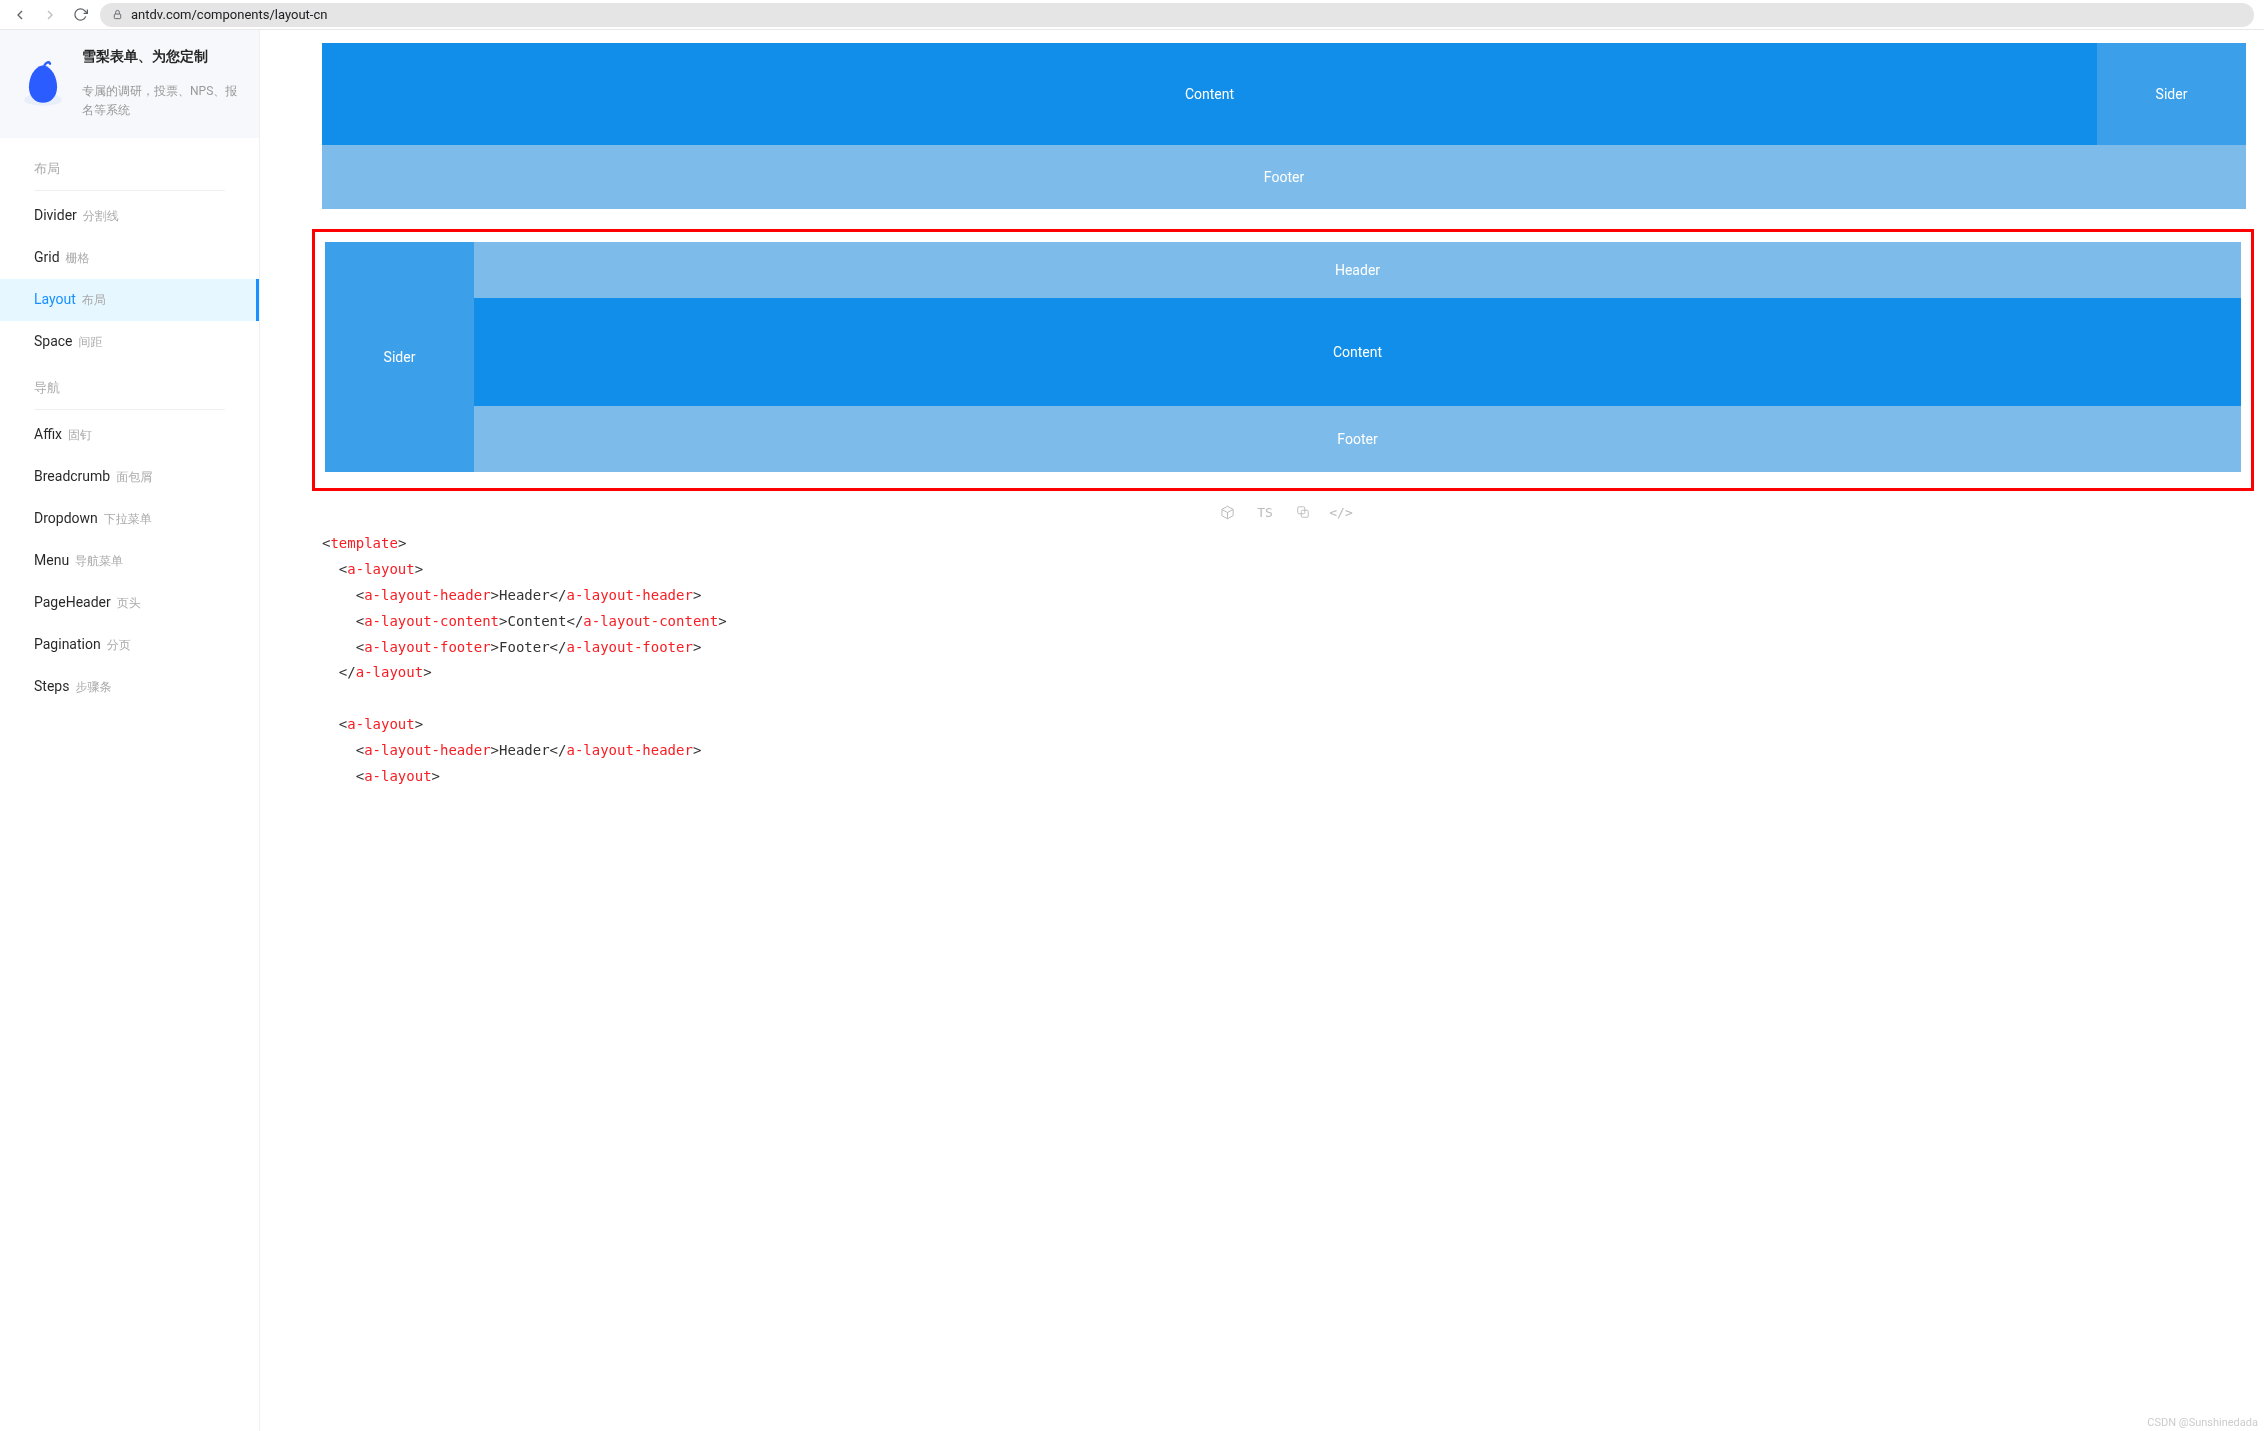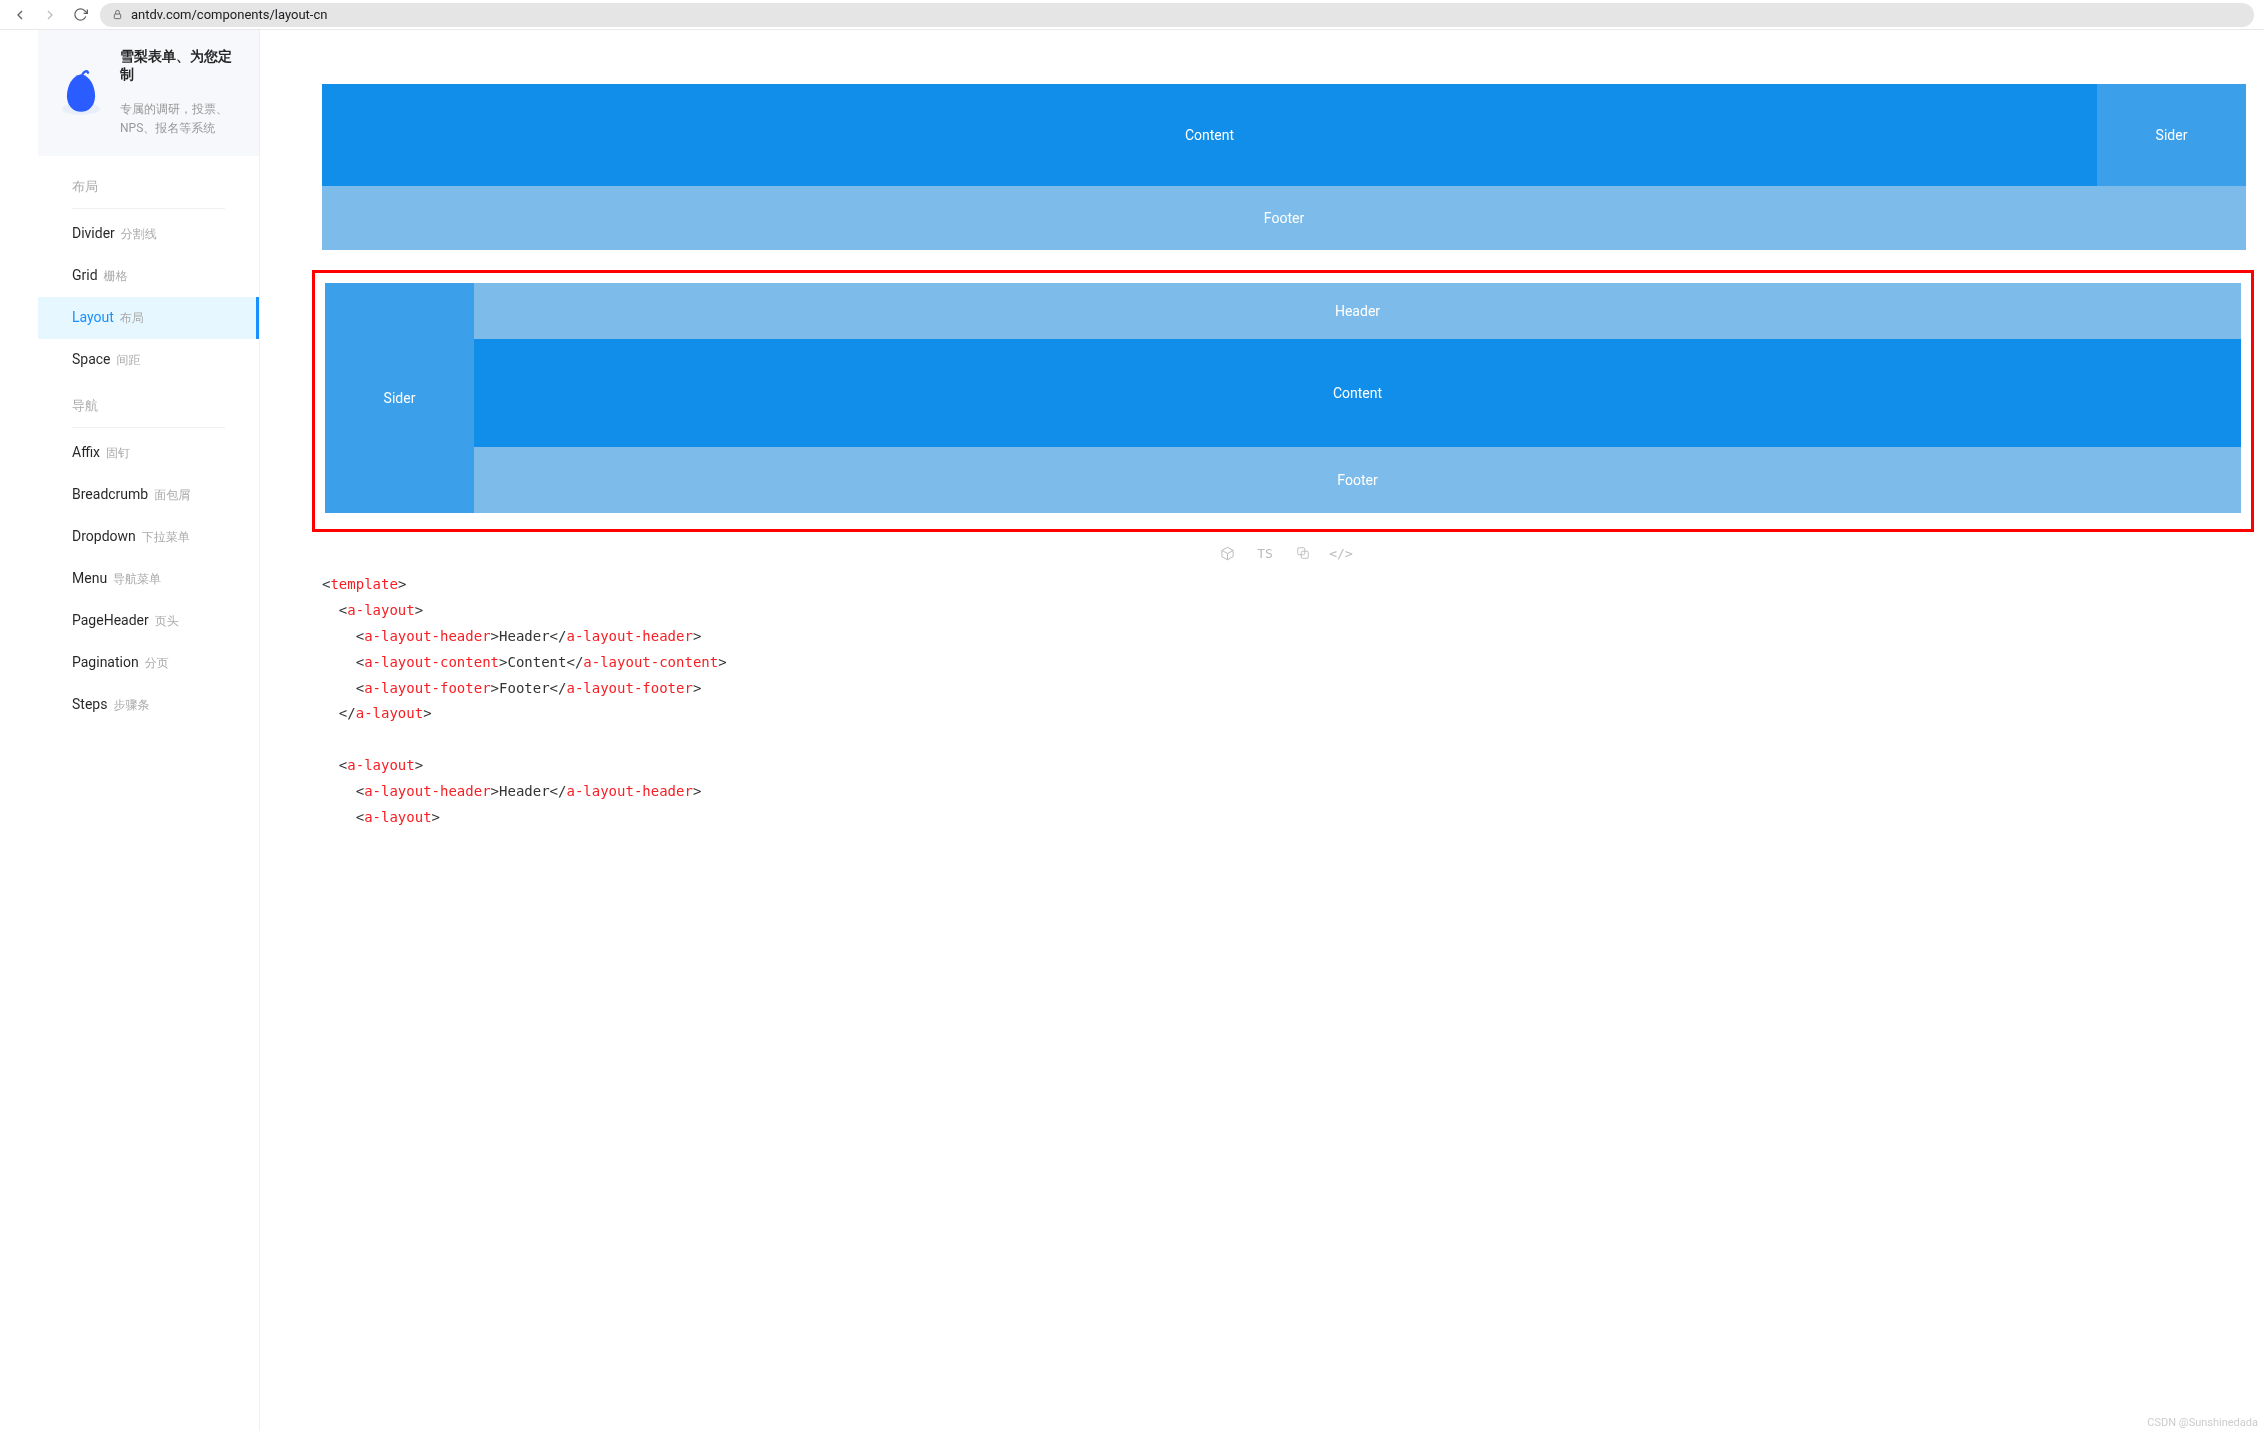--- a/index.html
+++ b/index.html
@@ -6,36 +6,36 @@
 body { font-family: -apple-system, BlinkMacSystemFont, "Segoe UI", Roboto, Arial, sans-serif; font-size: 14px; color: rgba(0,0,0,0.85); background:#fff; }
 
 
 .browser-bar { height: 30px; display:flex; align-items:center; gap:10px; padding: 0 10px; border-bottom:1px solid #e8e8e8; color:#5f6368;}
 .browser-btn { width:20px; height:20px; display:flex; align-items:center; justify-content:center; cursor:pointer; border-radius:50%; }
 .url-box { flex:1; display:flex; align-items:center; gap:8px; background:#e5e5e5; border-radius:14px; height:24px; padding:0 12px; font-size:13px; color:#202124;}
 .lock-icon { width:11px; height:11px; }
 
 
 .page { display:flex; height: calc(100vh - 30px); }
-.sidebar { width:260px; border-right:1px solid #f0f0f0; overflow-y:auto;padding-left:38px; }
+.sidebar { width:260px; border-right:1px solid #f0f0f0; overflow-y:auto; }
 .promo { display:flex; gap:14px; align-items:center; padding:18px 20px 18px 18px; background:#f6f8fb; }
 .promo-logo { width:52px; height:52px; display:flex; align-items:center; justify-content:center;}
 .promo-title { font-weight:600; font-size:14px; color:rgba(0,0,0,0.85); }
 .promo-desc { font-size:12px; color:#999; line-height:1.6; margin-top:16px;}
 .menu { padding: 6px 0 40px 0; }
 .menu-group-title { padding: 16px 34px 8px 34px; font-size:13px; color:#aaa; }
 .menu-divider { border:none; border-top:1px solid #efefef; margin:4px 34px 4px 34px;}
 .menu-item { display:flex; align-items:baseline; gap:6px; padding: 12px 34px; cursor:pointer; font-size:14px; color:rgba(0,0,0,0.85); position:relative;}
 .menu-item .en { color:rgba(0,0,0,0.85); }
 .menu-item .cn { color:#aaa; font-size:12px;}
 .menu-item.active { background:#e6f7ff; color:#1890ff; }
 .menu-item.active .en { color:#1890ff; }
 .menu-item.active::after{ content:""; position:absolute; right:0; top:0; bottom:0; width:3px; background:#1890ff;}
 
-.content { flex:1; overflow:auto; padding: 13px 0 40px 0; position:relative;margin-top:41px;}
+.content { flex:1; overflow:auto; padding: 13px 0 40px 0; position:relative;}
 
 
 .demo-wrap { margin: 0 18px 20px 62px; }
 .layout-box { display:flex; flex-direction:column; color:#fff; text-align:center; font-size:14px; }
 .layout-box.horizontal{ flex-direction:row; }
 .lb-header, .lb-footer { background:#7dbcea; height:50px; line-height:50px; }
 .lb-content { background:#108ee9; flex:1; display:flex; align-items:center; justify-content:center; min-height:106px; }
 .lb-sider { background:#3ba0e9; width:149px; display:flex; align-items:center; justify-content:center; }
 .demo1 .lb-content{ min-height:102px; }
 .demo1 .lb-sider{ min-height:102px; }

